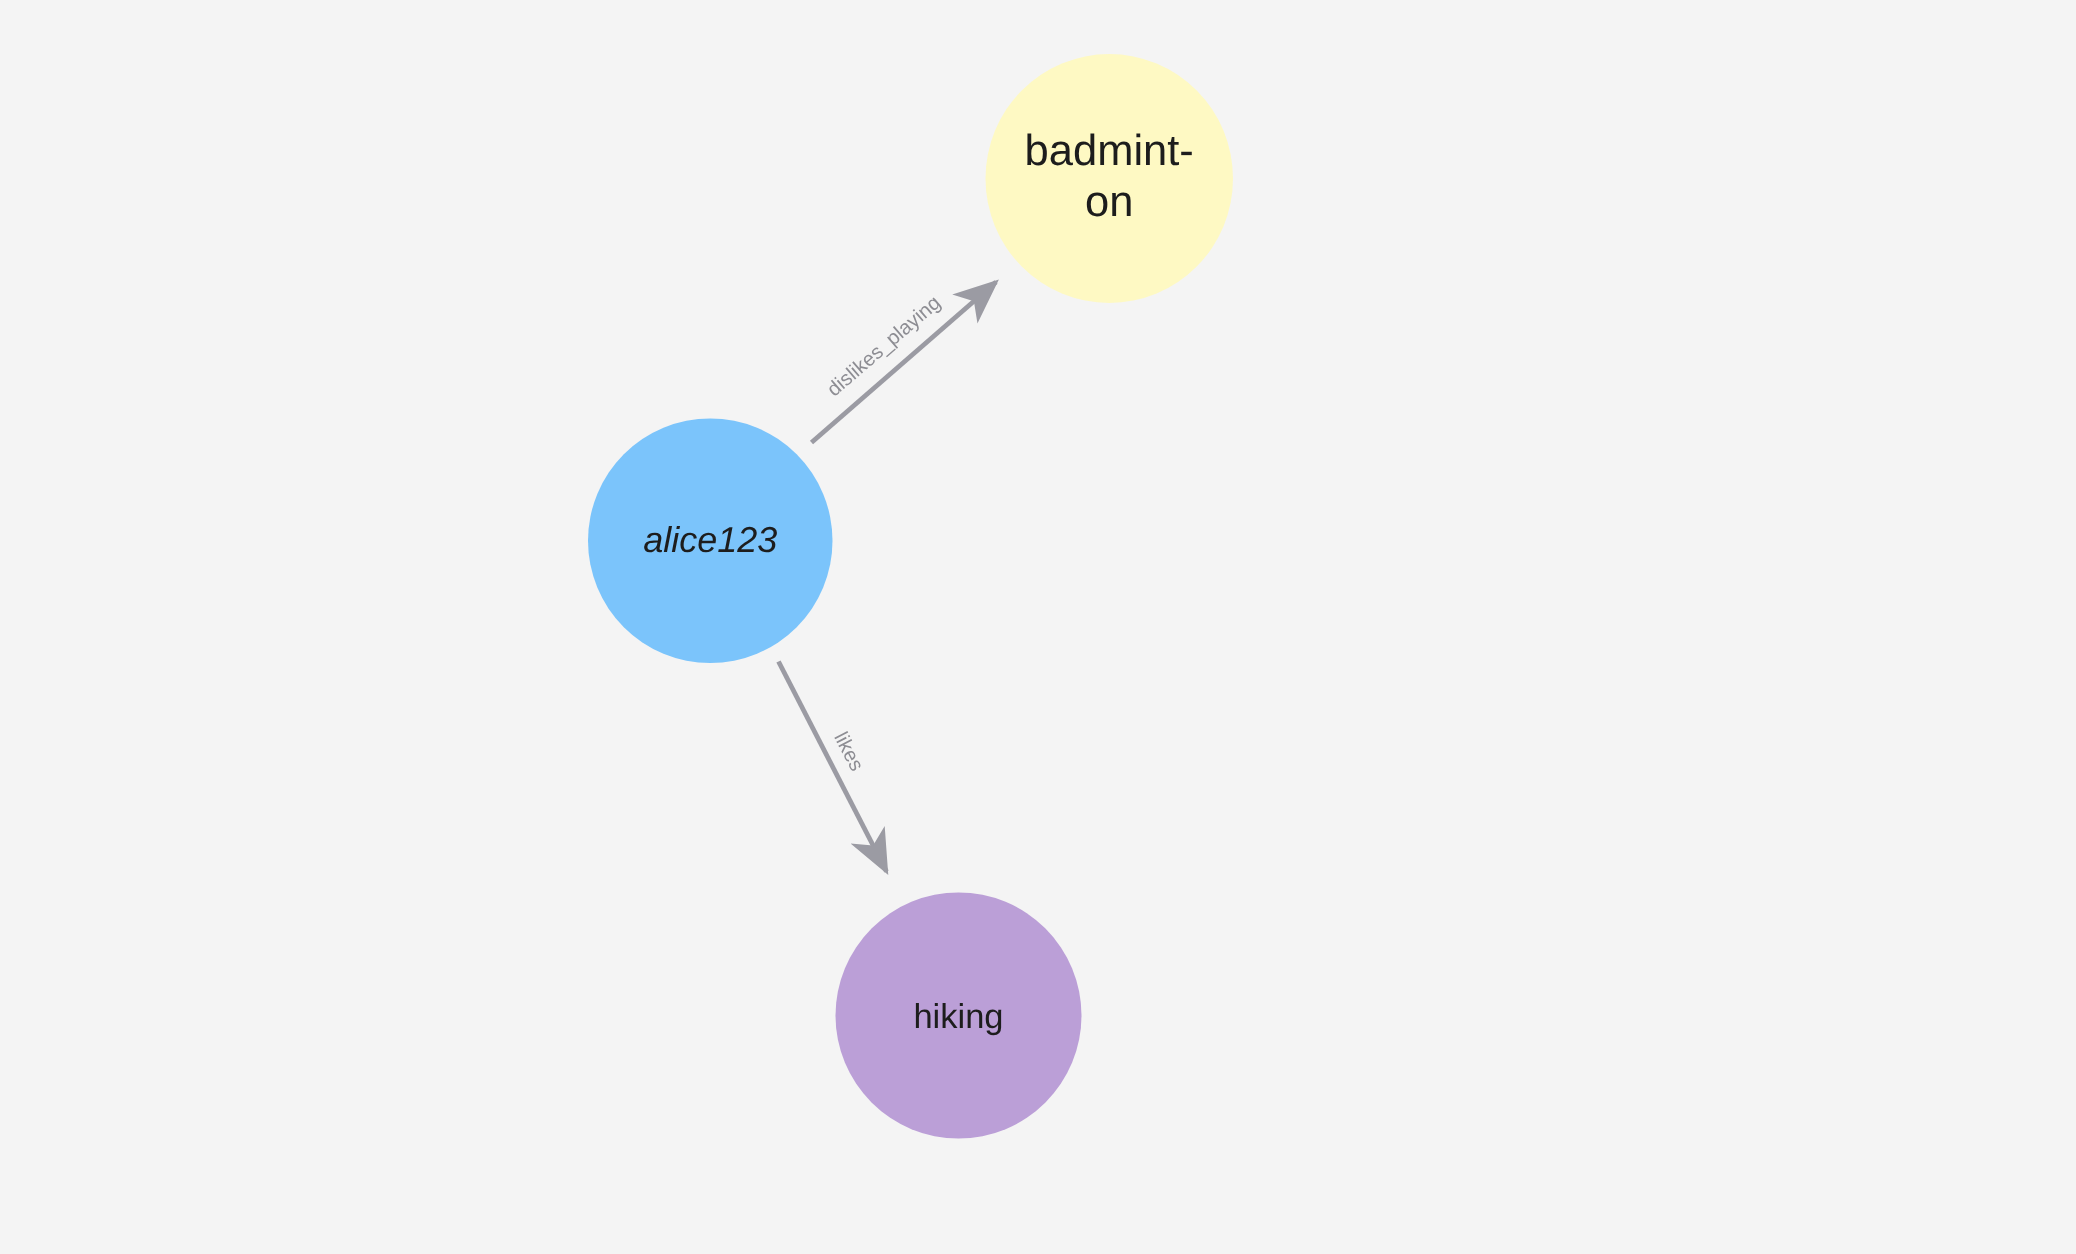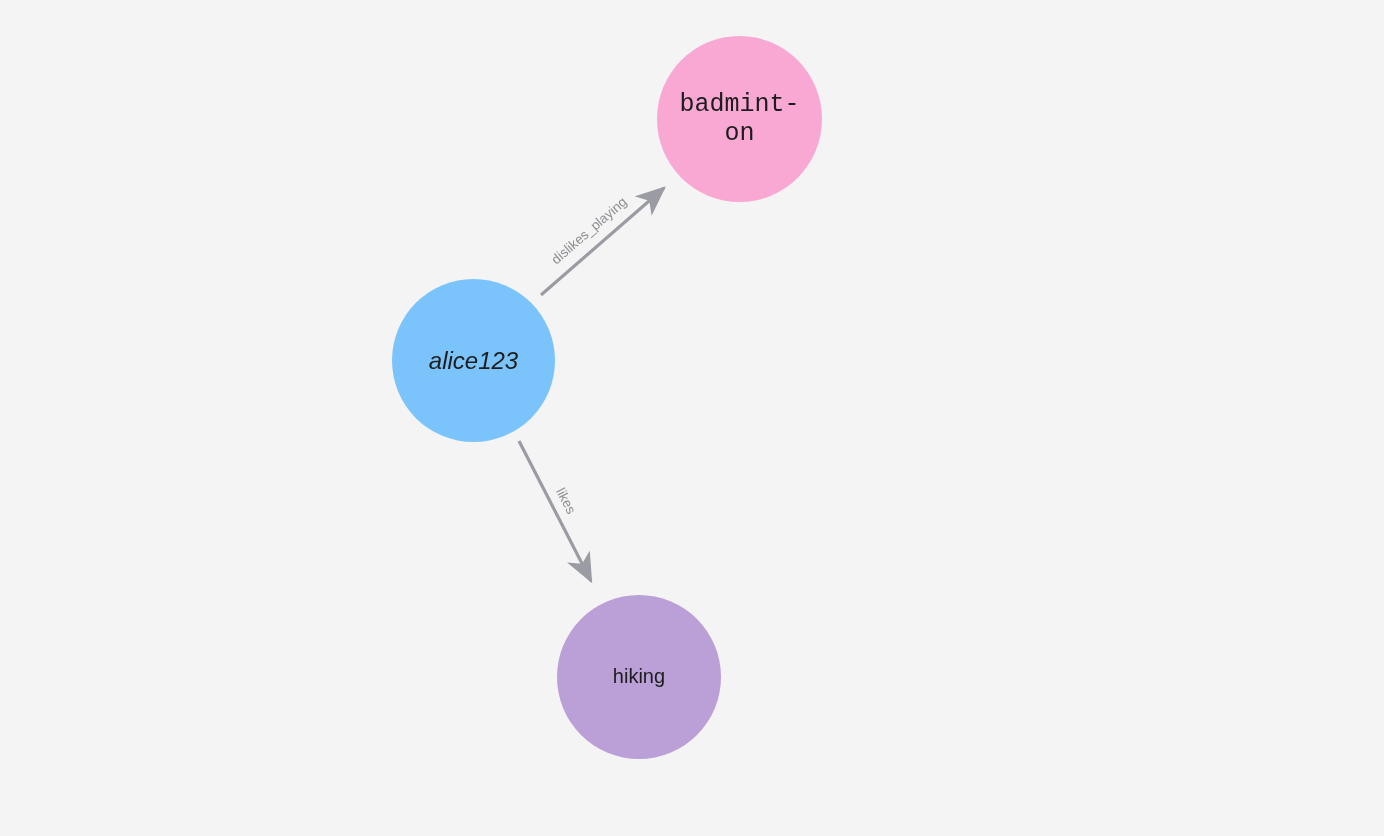--- a/index.html
+++ b/index.html
@@ -55,31 +55,30 @@
     height: 163px;
     background: #7bc4fb;
     font-size: 24px;
     font-style: italic;
   }
   #node-badminton {
     left: 657px;
     top: 36px;
     width: 165px;
     height: 166px;
-    background: #f9a8d4;
-    font-size: 25px;
-    font-family: Liberation Mono, monospace;
+    background: #fef9c3;
+    font-size: 29px;
   }
   #node-hiking {
     left: 557px;
     top: 595px;
     width: 164px;
     height: 164px;
     background: #bb9fd7;
-    font-size: 20px;
+    font-size: 23px;
   }
   .edge-label-text {
     font-family: "Liberation Sans", sans-serif;
     font-size: 13.5px;
     fill: #8d8d93;
   }
 </style>
 </head>
 <body>
 

